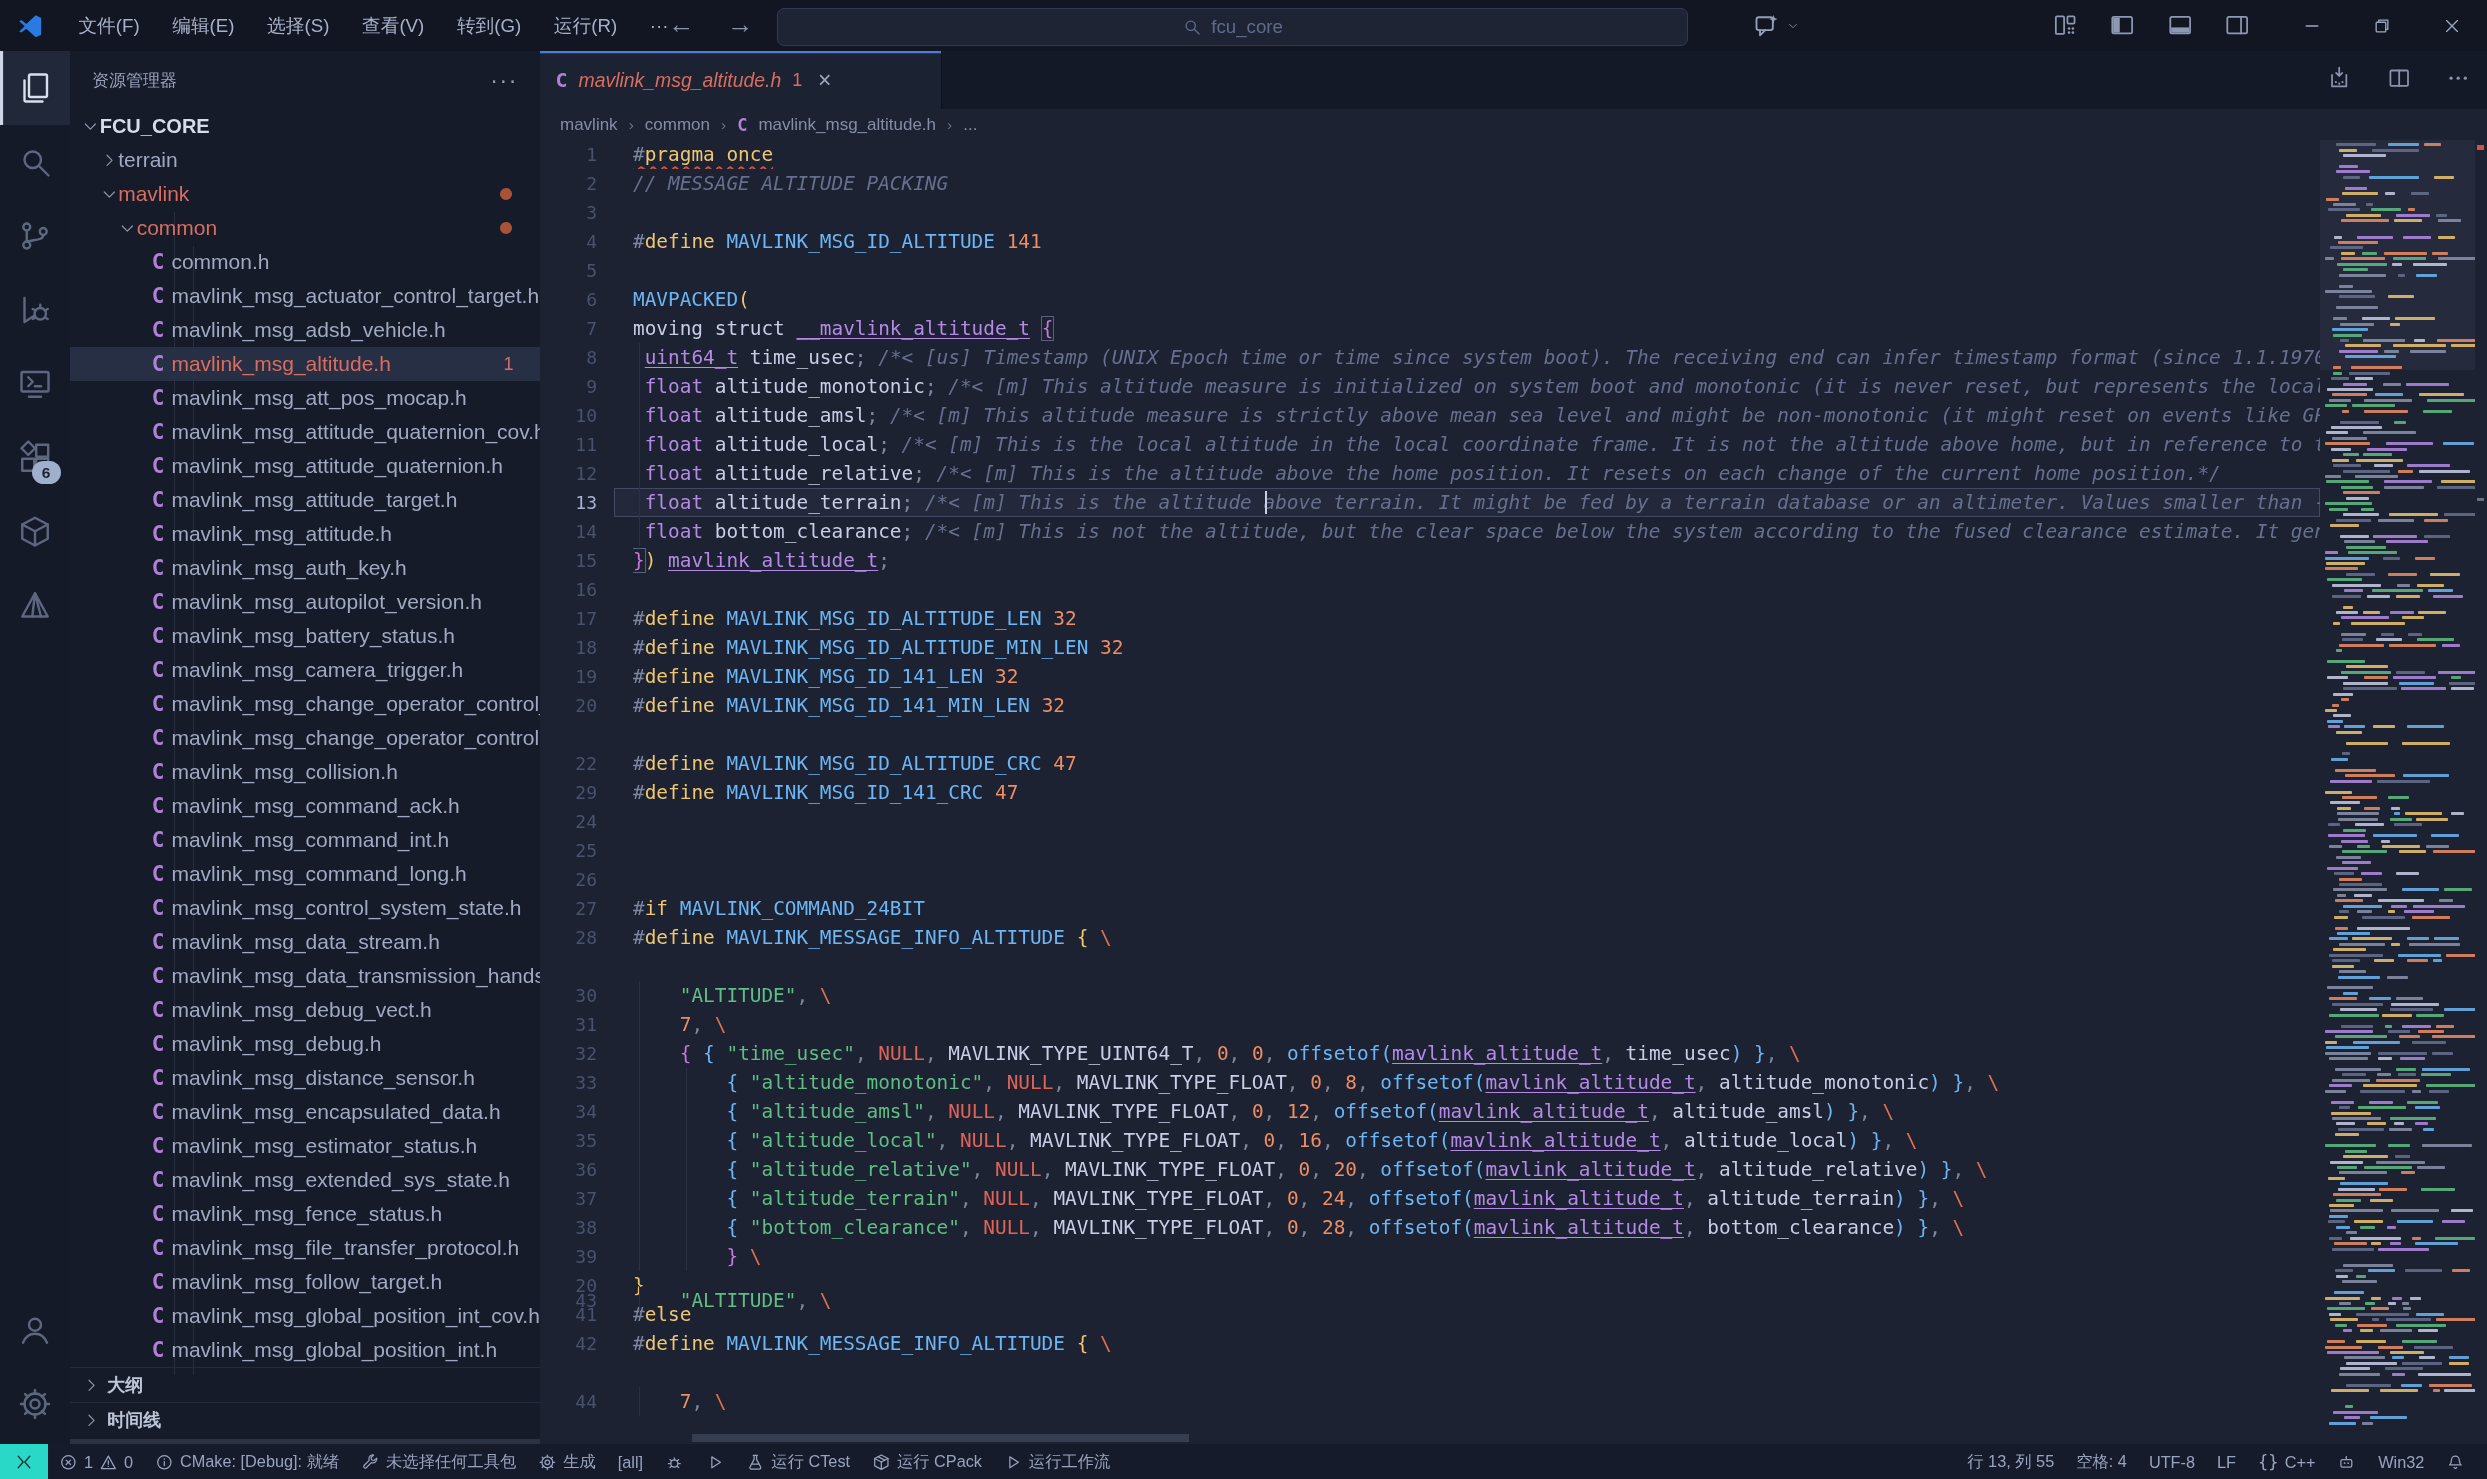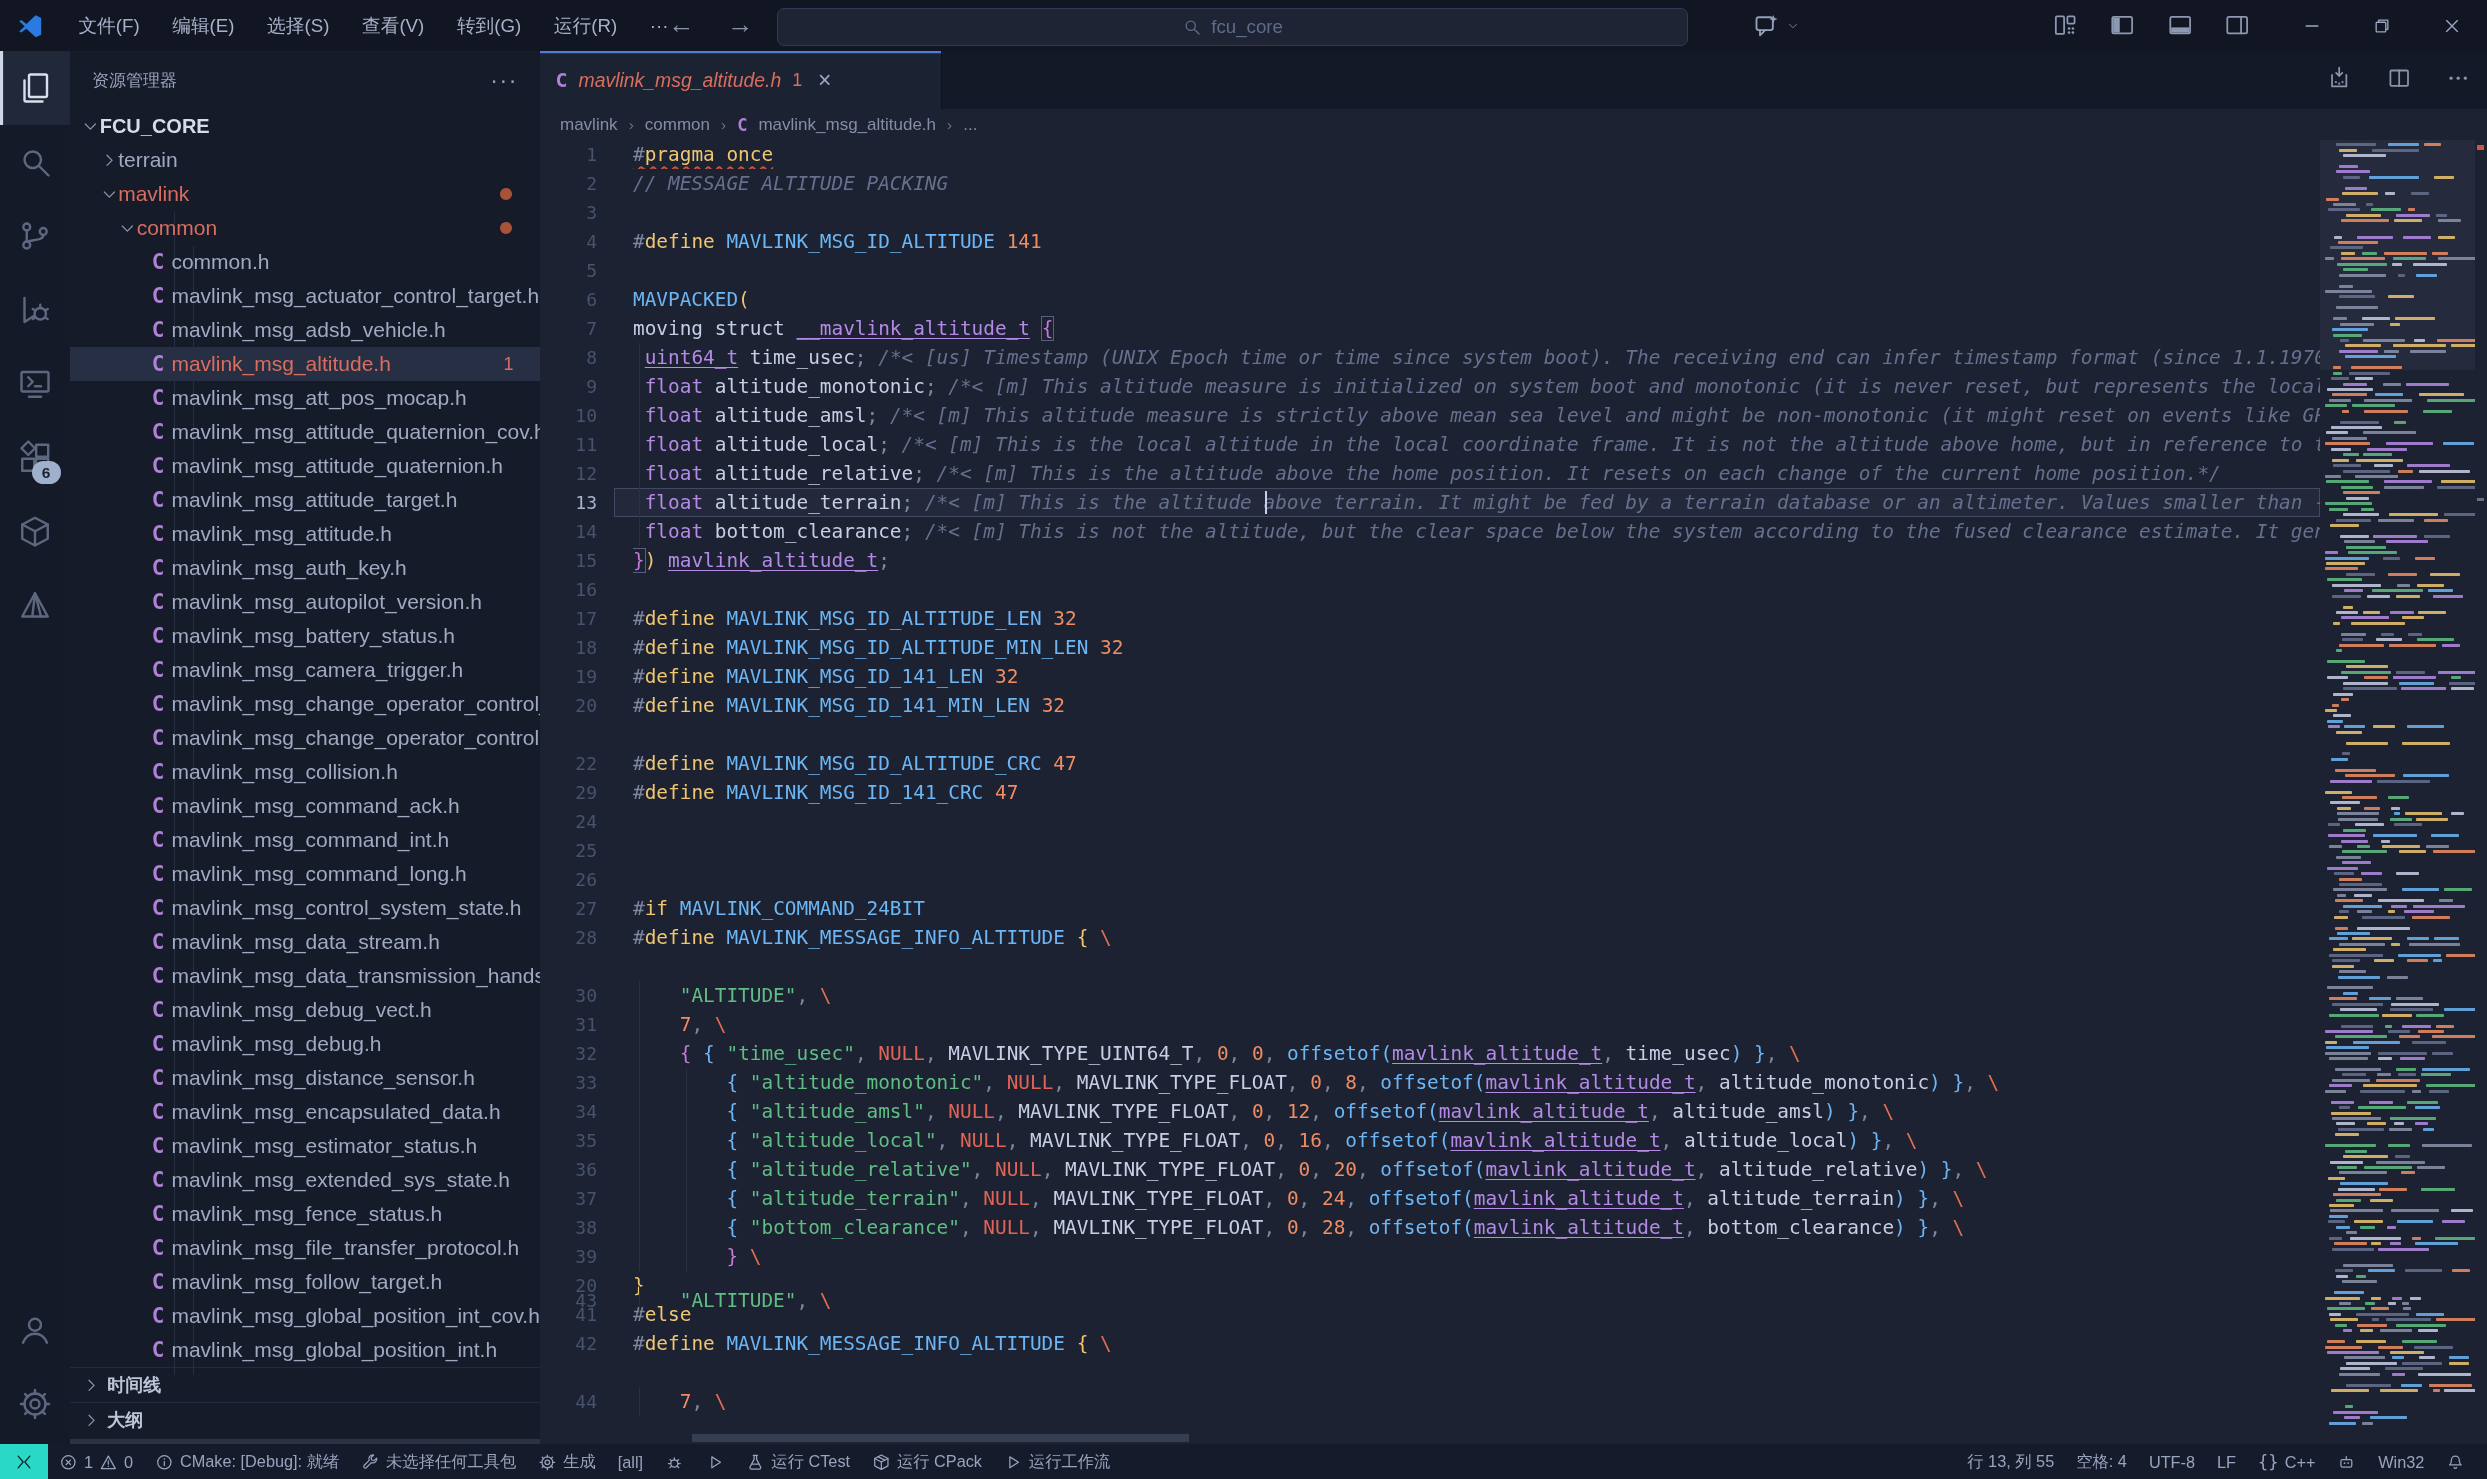--- a/index.html
+++ b/index.html
@@ -493,29 +493,29 @@
         <span class="lbl">mavlink_msg_global_position_int.h</span>
       </div>
     </div>
   <div id="sb-panels">
       <div class="sb-panel">
         <span class="ic chev">
           <svg viewBox="0 0 24 24">
             <polyline points="9 5.5 15.5 12 9 18.5"></polyline>
           </svg>
         </span>
-        <span>时间线</span>
+        <span>大纲</span>
       </div>
       <div class="sb-panel">
         <span class="ic chev">
           <svg viewBox="0 0 24 24">
             <polyline points="9 5.5 15.5 12 9 18.5"></polyline>
           </svg>
         </span>
-        <span>大纲</span>
+        <span>时间线</span>
       </div>
     </div>
   <div id="sb-hscroll"></div>
 </div>
 
 <div id="editor" class="abs">
   <div id="tabbar">
     <div id="tab">
       <span class="cficon">C</span>
       <span id="tab-label">mavlink_msg_altitude.h</span>

